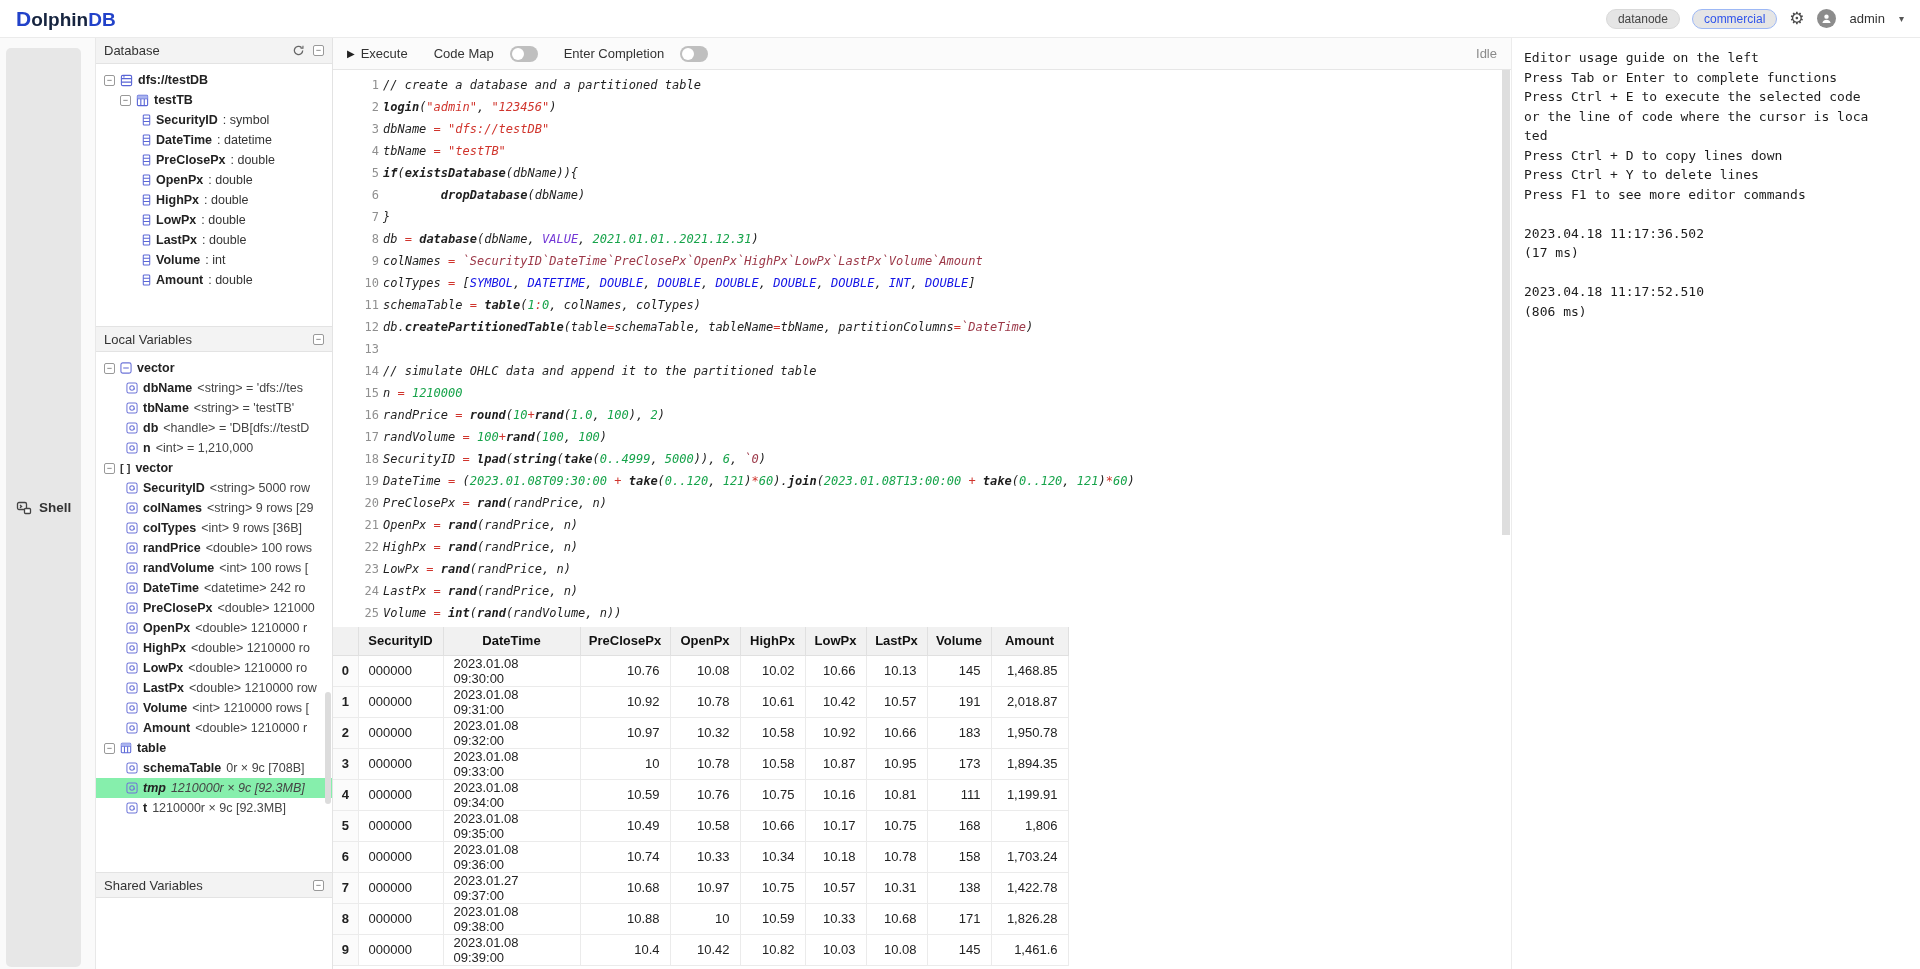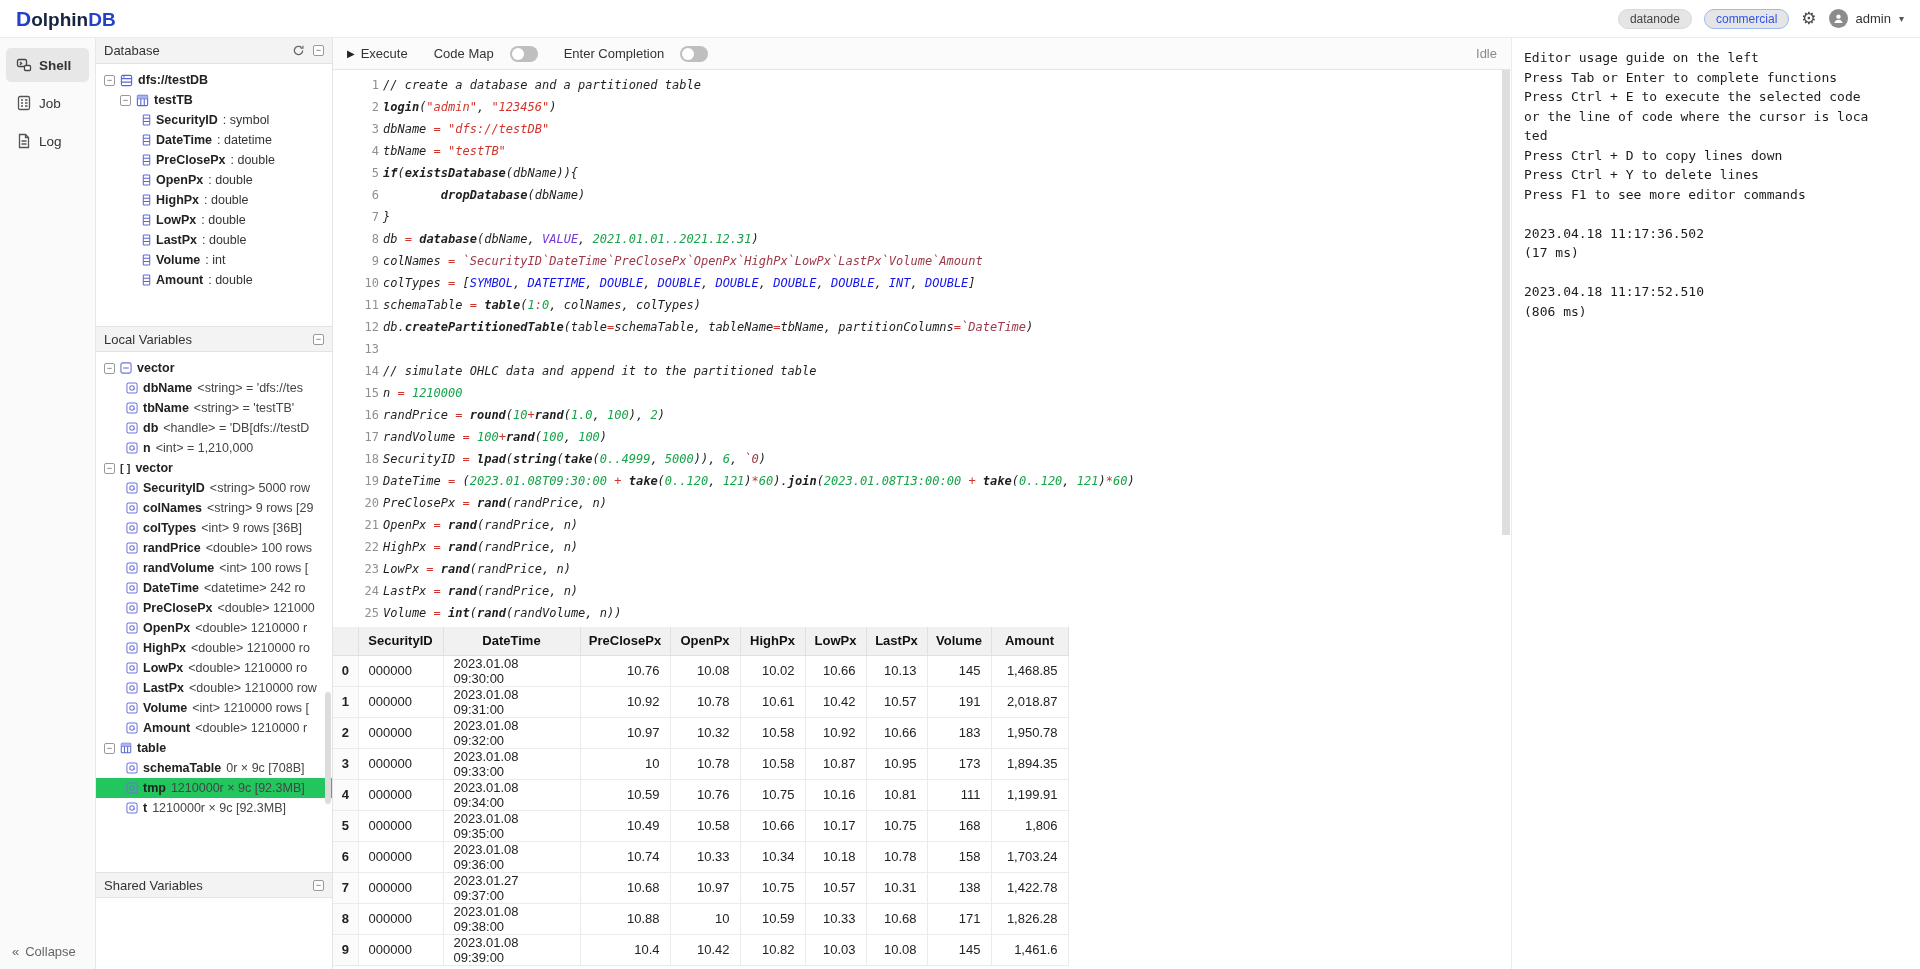--- a/index.html
+++ b/index.html
@@ -11,30 +11,30 @@
   .topbar { height:38px; flex:0 0 38px; display:flex; align-items:center;
     justify-content:space-between; padding:0 16px; border-bottom:1px solid #ebebeb; background:#fff; }
   .logo { display:flex; align-items:baseline; font-weight:bold; font-size:19px; cursor:pointer; }
   .logo-mark { color:#2242c9; font-weight:800; font-size:21px; }
   .logo-mid { color:#16243f; font-weight:800; }
   .logo-suffix { color:#2242c9; font-weight:800; }
   .topbar-right { display:flex; align-items:center; gap:12px; }
   .pill { border:1px solid #d9d9d9; border-radius:11px; padding:2px 11px; font-size:12px; color:#444; background:#e5e5e5; cursor:pointer; }
   .pill-blue { border-color:#9db8f5; color:#2f54eb; }
   .gear { font-size:17px; color:#4a4a4a; cursor:pointer; line-height:1; }
-  .user { display:flex; align-items:center; gap:8px; cursor:pointer; }
+  .user { display:flex; align-items:center; gap:14px; cursor:pointer; }
   .avatar { width:19px; height:19px; border-radius:50%; background:#8c8c8c; display:inline-flex; align-items:center; justify-content:center; }
   .chev { font-size:10px; color:#555; }
 
   
   .body-row { flex:1; display:flex; min-height:0; }
 
   
   .nav { width:96px; flex:0 0 96px; background:#fafafa; border-right:1px solid #e8e8e8;
-    display:flex; flex-direction:column; padding-top:8px; }
+    display:flex; flex-direction:row; padding-top:8px; }
   .nav-item { display:flex; align-items:center; gap:7px; margin:2px 6px; padding:9px 10px;
     border-radius:5px; color:#333; cursor:pointer; font-size:13.5px; }
   .nav-item.sel { background:#e7e7e7; font-weight:bold; }
   .nav-item svg { flex:0 0 auto; }
   .nav-spacer { flex:1; }
   .nav-collapse { padding:10px 12px; color:#666; font-size:13px; cursor:pointer; display:flex; gap:6px; align-items:center; }
 
   
   .explorer { width:237px; flex:0 0 237px; border-right:1px solid #e3e3e3; display:flex; flex-direction:column; background:#fff; }
   .panel-header { height:26px; flex:0 0 26px; background:#f3f3f3; border-top:1px solid #e3e3e3;
@@ -44,21 +44,21 @@
   .ph-icons { display:flex; align-items:center; gap:8px; }
   .sq { width:11px; height:11px; border:1px solid #999; border-radius:2px; display:inline-flex;
     align-items:center; justify-content:center; font-size:9px; line-height:1; color:#555; background:#fff; cursor:pointer; flex:0 0 auto; }
   .db-tree { height:262px; flex:0 0 262px; overflow:hidden; padding-top:6px; font-size:12.5px; }
   .var-tree { height:520px; flex:0 0 520px; overflow:hidden; padding-top:6px; font-size:12.5px; position:relative; }
   .shared-empty { flex:1; }
   .tree-row { height:20px; display:flex; align-items:center; gap:5px; white-space:nowrap; overflow:hidden; cursor:pointer; color:#333; }
   .tree-row .b { font-weight:bold; color:#222; }
   .indent1 { padding-left:8px; } .indent2 { padding-left:24px; } .indent3 { padding-left:46px; }
   .var-row { padding-left:30px; } .group-row { padding-left:8px; }
-  .var-row.hl { background:#22c55e; }
+  .var-row.hl { background:#86efac;font-style:italic; }
   .var-rest { color:#444; }
   .brackets { font-weight:bold; color:#333; font-size:11px; }
   .vscroll { position:absolute; right:1px; top:340px; width:6px; height:112px; background:#dcdcdc; border-radius:3px; }
 
   
   .main { width:1178px; flex:0 0 1178px; display:flex; flex-direction:column; background:#fff; }
   .toolbar { height:32px; flex:0 0 32px; background:#fbfbfb; border-bottom:1px solid #e6e6e6;
     display:flex; align-items:center; padding:0 14px; gap:26px; font-size:13px; color:#333; }
   .tb-exec { display:flex; align-items:center; gap:6px; cursor:pointer; }
   .exec-ico { font-style:normal; font-size:10px; color:#222; }

